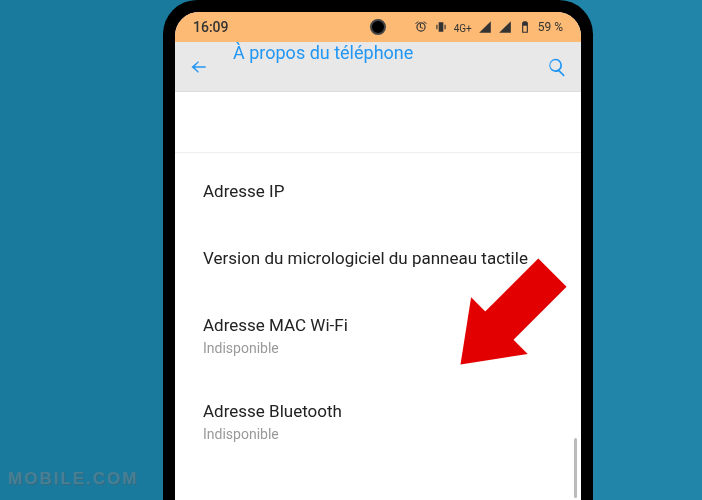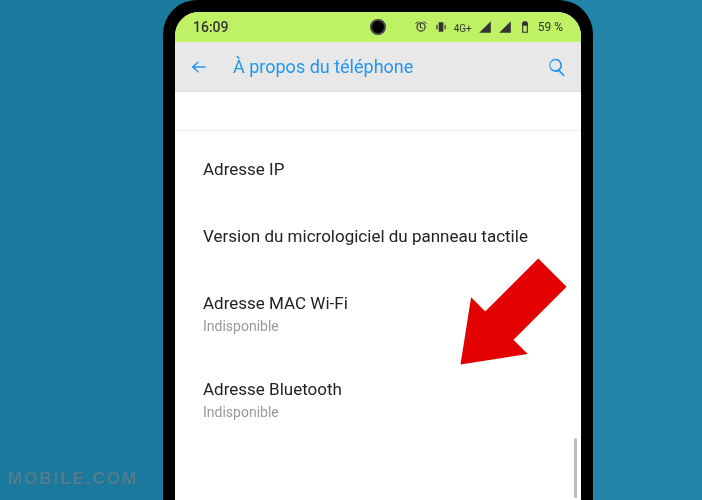--- a/index.html
+++ b/index.html
@@ -32,21 +32,21 @@
     .phone-screen {
       width: 100%;
       height: 100%;
       background: #fff;
       border-radius: 24px 24px 0 0;
       overflow: hidden;
       position: relative;
     }
     .status-bar {
       height: 30px;
-      background: #bef264;
+      background: #fdba74;
       display: flex;
       align-items: center;
       justify-content: space-between;
       padding: 0 18px;
       font-size: 14px;
       color: #333;
       position: relative;
     }
     .camera-notch {
       position: absolute;
@@ -64,32 +64,32 @@
       display: flex;
       align-items: flex-end;
       gap: 6px;
       font-size: 12px;
     }
     .status-icons svg { width: 14px; height: 14px; fill: #333; }
     .app-bar {
       height: 50px;
       background: #e8e8e8;
       display: flex;
-      align-items: center;
       padding: 0 14px;
       gap: 24px;
       border-bottom: 1px solid #ddd;
     }
     .app-bar .back-btn { color: #2196f3; display: flex; align-items: center; cursor: pointer; }
     .app-bar .title { color: #2196f3; font-size: 18px; font-weight: 400; flex: 1; }
     .app-bar .search-btn { color: #2196f3; display: flex; align-items: center; cursor: pointer; }
     .app-bar svg { width: 20px; height: 20px; fill: #2196f3; }
     .content-area {
       background: #fff;
-      padding-top: 20px;
+      padding-top: 10px;
+      margin-top: 32px;
     }
     .divider-top {
       height: 18px;
       background: #fff;
       box-shadow: 0 1px 0 #eee;
       margin-bottom: 6px;
     }
     .setting-item {
       padding: 22px 28px;
       cursor: pointer;

